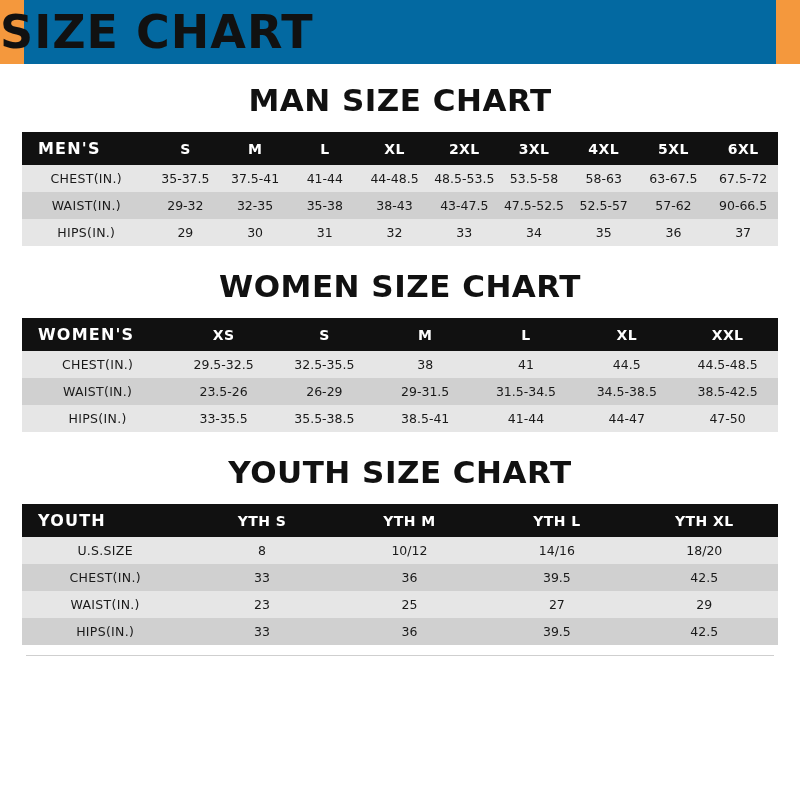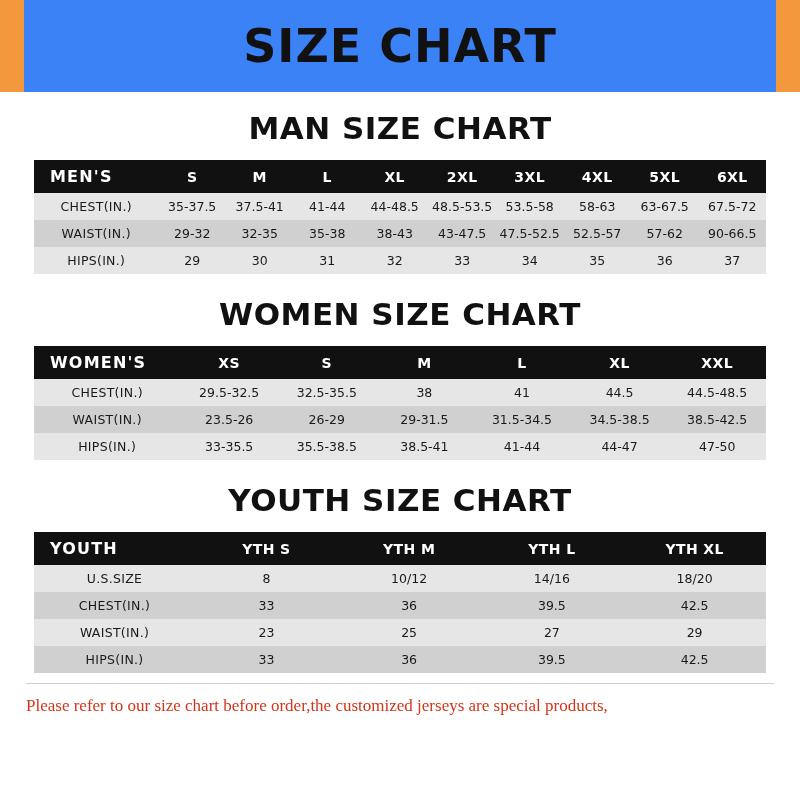--- a/index.html
+++ b/index.html
@@ -14,25 +14,25 @@
   #page {
     width: 800px;
     height: 800px;
     position: relative;
     background: #fff;
     overflow: hidden;
   }
 
   
   .banner {
-    height: 92px;
-    background: #3b82f6;
+    height: 64px;
+    background: #0369a1;
     display: flex;
     align-items: center;
-    justify-content: center;
+    justify-content: flex-start;
     position: relative;
   }
   .banner .stripe-left,
   .banner .stripe-right {
     position: absolute;
     top: 0;
     bottom: 0;
     width: 24px;
     background: #f4983d;
   }
@@ -53,21 +53,21 @@
     text-align: center;
     font-family: "DejaVu Sans", sans-serif;
     font-weight: 700;
     font-size: 31px;
     color: #111;
     letter-spacing: 0.5px;
   }
 
   
   .chart-wrap {
-    padding: 0 34px;
+    padding: 0 22px;
   }
   table.size-table {
     width: 100%;
     border-collapse: collapse;
     table-layout: fixed;
   }
   table.size-table th,
   table.size-table td {
     text-align: center;
     font-family: "DejaVu Sans", sans-serif;
@@ -284,16 +284,15 @@
           <td>39.5</td>
           <td>42.5</td>
         </tr>
       </tbody>
     </table>
   </div>
 
   <div class="divider"></div>
 
   <div class="footer-note">
-    <div>Please refer to our size chart before order,the customized jerseys are special products,</div>
   </div>
 
 </div>
 
 </body></html>

